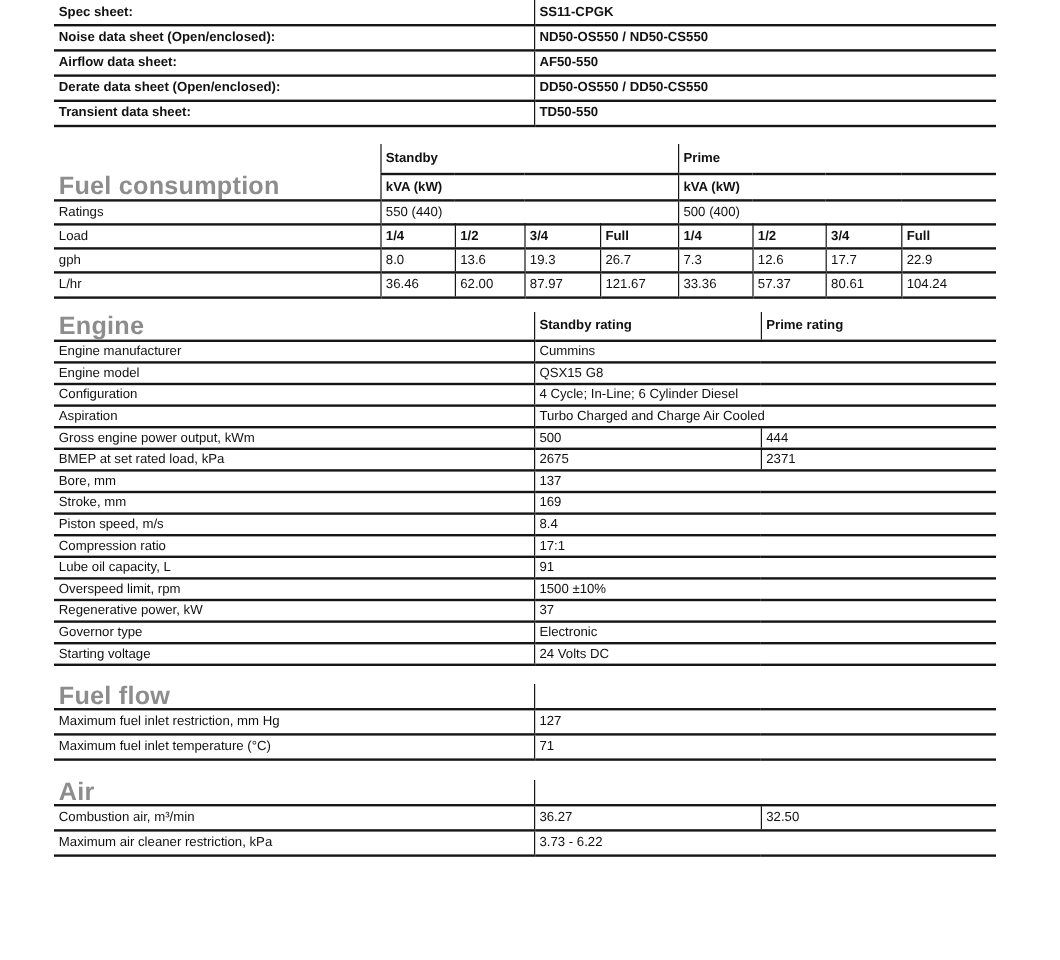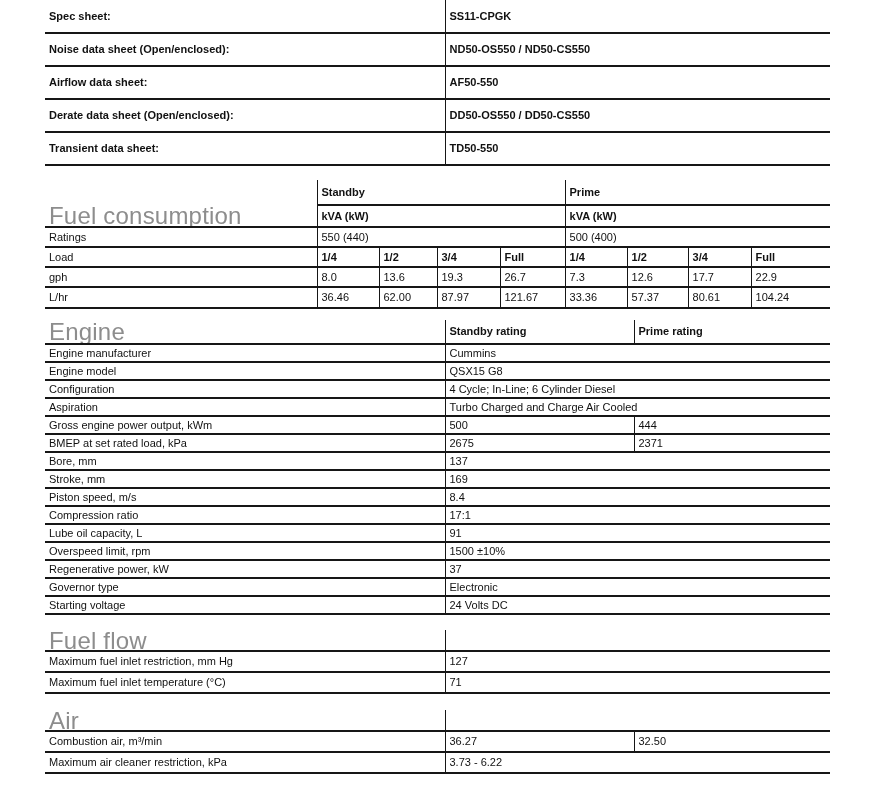--- a/index.html
+++ b/index.html
@@ -12,25 +12,25 @@
   .sheet { padding-left: 45px; padding-top: 0; }
   table { border-collapse: collapse; table-layout: fixed; width: 785px; }
   td {
     font-size: 11px; line-height: 13px; padding: 1px 4px;
     vertical-align: middle; white-space: nowrap; overflow: hidden;
     border-bottom: 2px solid var(--line);
   }
   .b  { font-weight: bold; }
   .vl { border-left: 1.5px solid var(--line); }
   .section-title {
-    font-size: 24px; font-weight: normal; color: var(--title-color);
+    font-size: 21px; font-weight: bold; color: var(--title-color);
     letter-spacing: 0.2px;
   }
   
-  .t-refs tr { height: 33px; }
+  .t-refs tr { height: 21px; }
   
   .t-fuel tr { height: 21px; }
   .t-fuel tr.r-groups { height: 25px; }
   .t-fuel tr.r-units  { height: 22px; }
   .t-fuel tr.r-rate, .t-fuel tr.r-load, .t-fuel tr.r-gph { height: 20px; margin-left: 32px; }
   .t-fuel td.title-cell { vertical-align: bottom; padding-bottom: 4px; }
   
   .t-engine tr { height: 18px; }
   .t-engine tr.r-title { height: 24px; }
   

